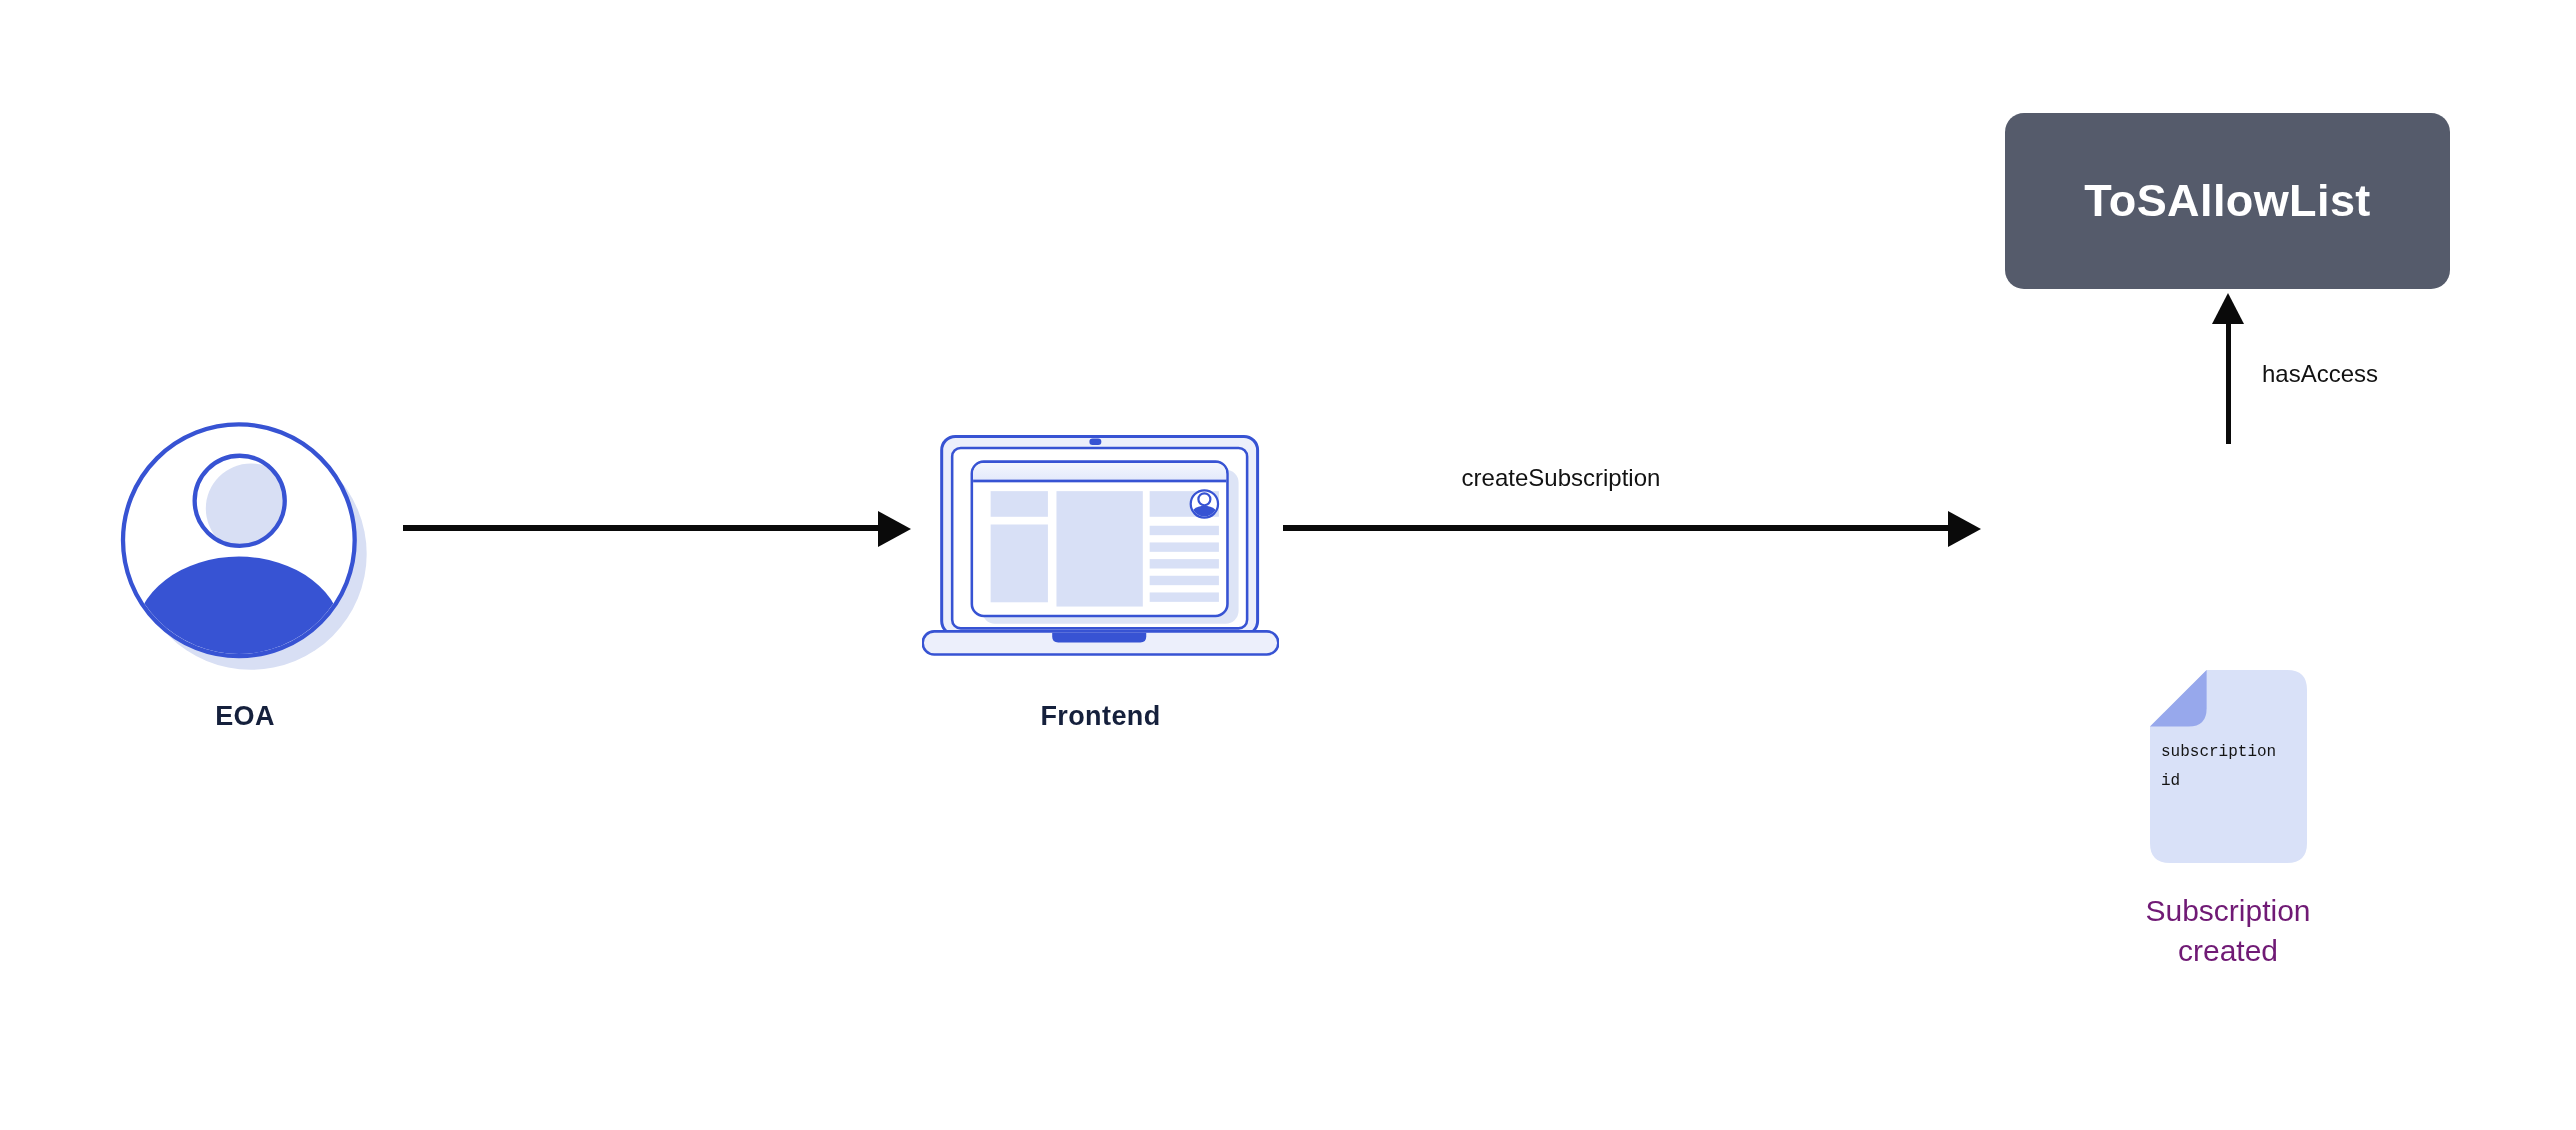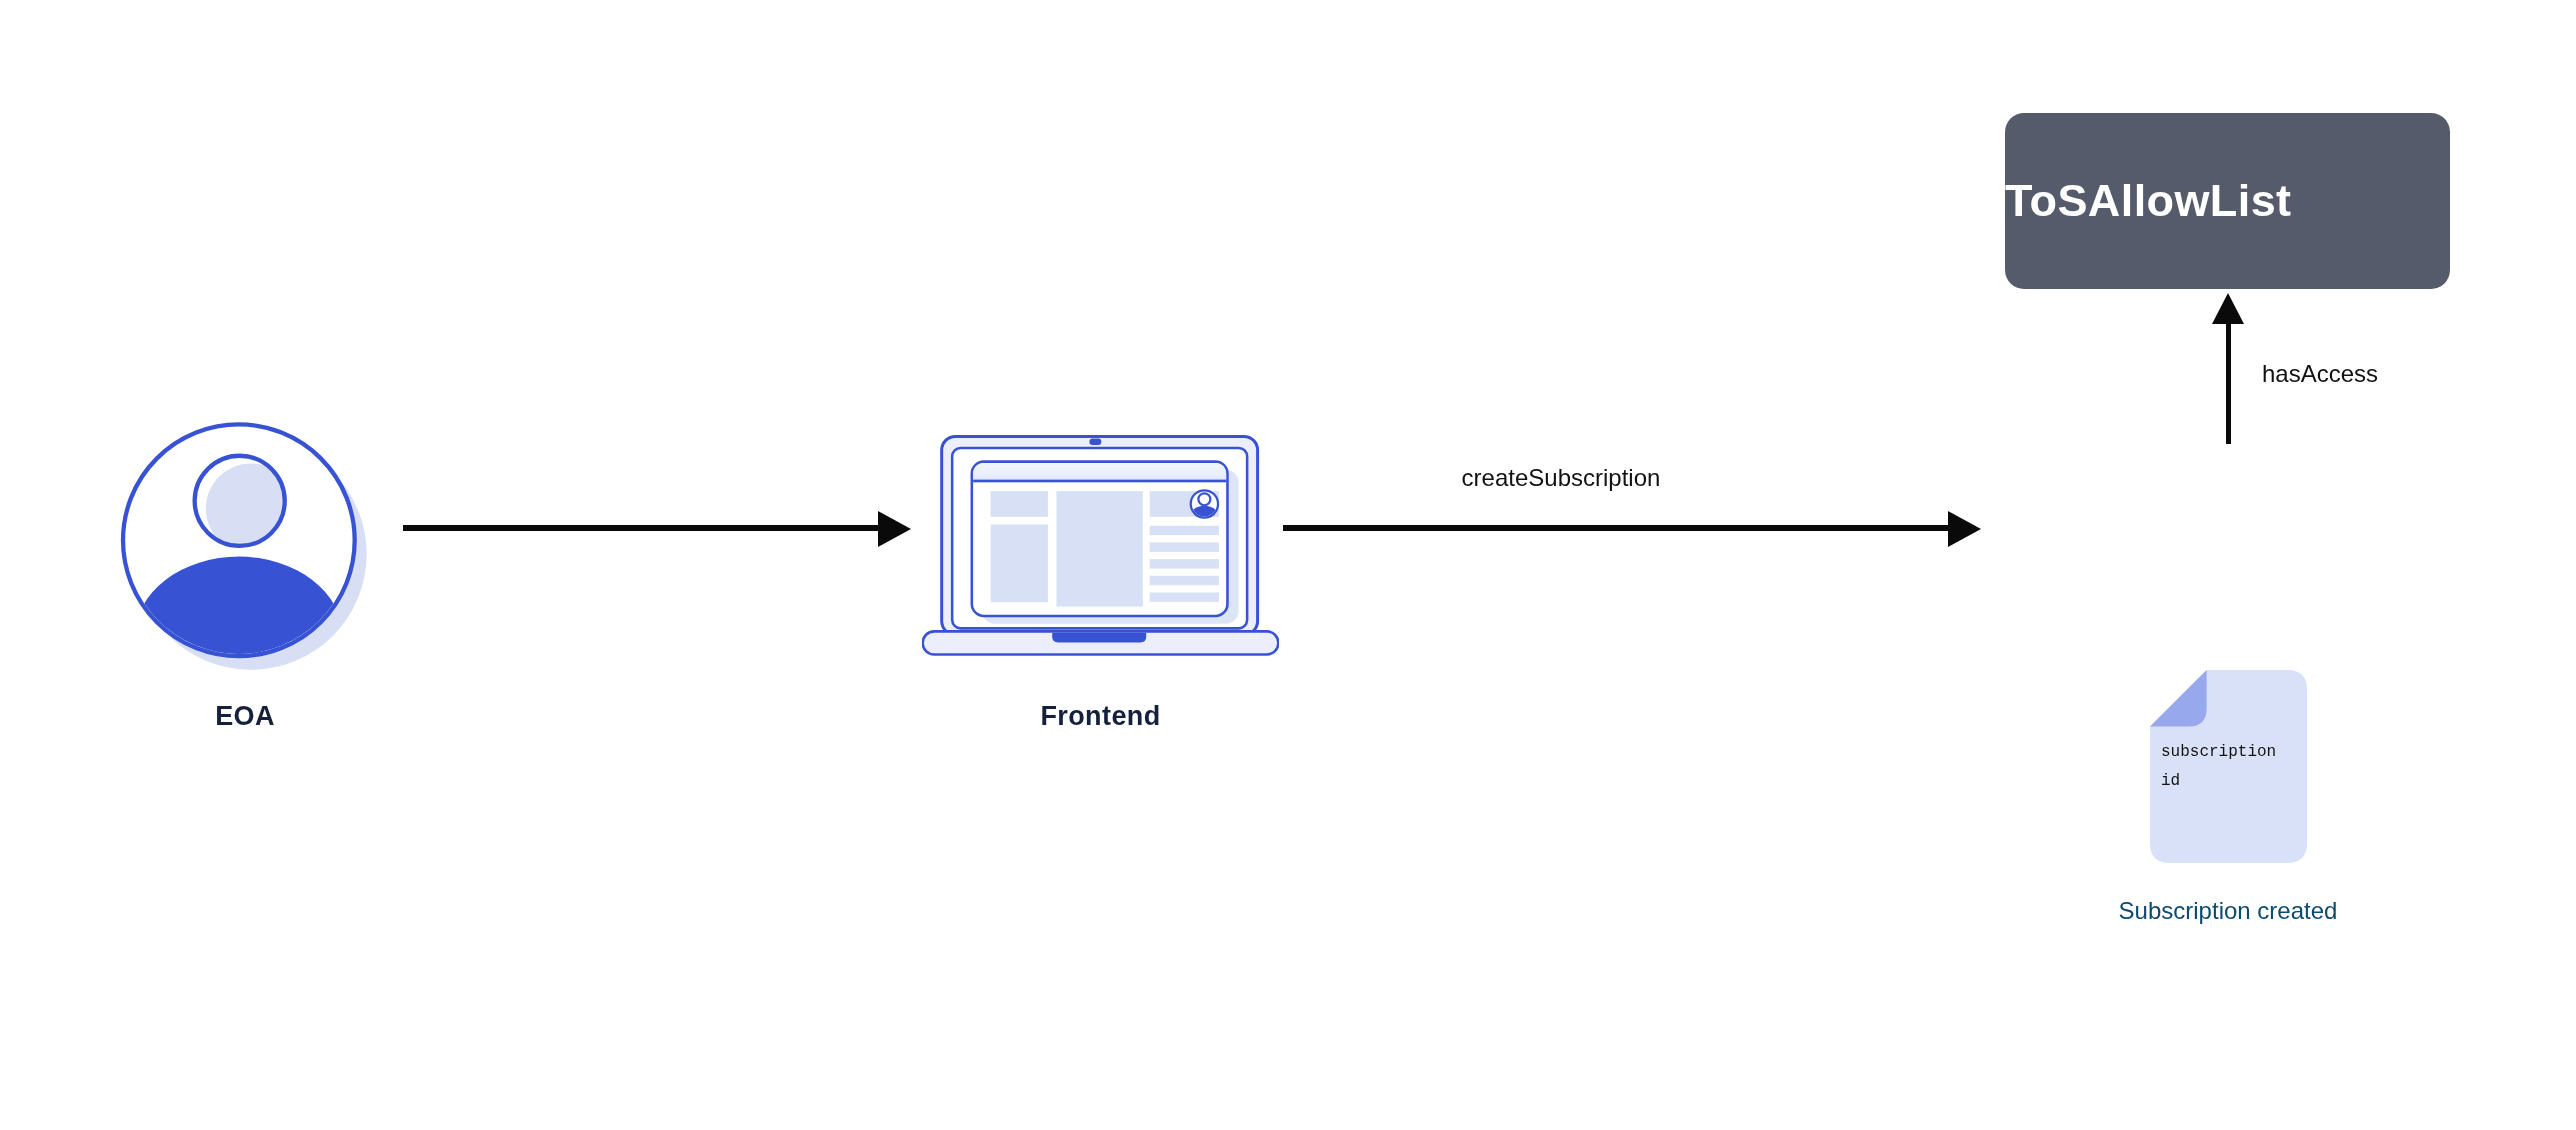--- a/index.html
+++ b/index.html
@@ -18,21 +18,21 @@
     font-weight:bold;
     font-size:27px;
     color:var(--navy,#15203c);
     letter-spacing:0.4px;
   }
   
   .contract-box{
     position:absolute;
     background:var(--node-dark,#555b6b);
     border-radius:19px;
-    display:flex;align-items:center;justify-content:flex-start;
+    display:flex;align-items:center;justify-content:center;
   }
   .contract-box .contract-label{
     color:#ffffff;
     font-weight:bold;
     font-size:45px;
     letter-spacing:0.4px;
   }
   
   .edge-line-h{position:absolute;height:6px;background:var(--arrow,#0a0a0a);}
   .edge-line-v{position:absolute;width:5.1px;background:var(--arrow,#0a0a0a);}
@@ -61,23 +61,23 @@
     position:absolute;
     text-align:left;
     font-size:16px;
     line-height:29px;
     color:#141414;
     font-family:Liberation Mono, monospace;
   }
   .artifact-caption{
     position:absolute;
     text-align:center;
-    font-size:24px;
+    font-size:30px;
     line-height:40px;
-    color:#0c4a6e;
+    color:#701a75;
   }
 </style>
 </head>
 <body>
 
 <div class="canvas">
 
   <svg class="abs" style="left:117px;top:415px;" width="266" height="266" viewBox="0 0 310 310">
     <defs>
       <clipPath id="eoaBodyClip">

